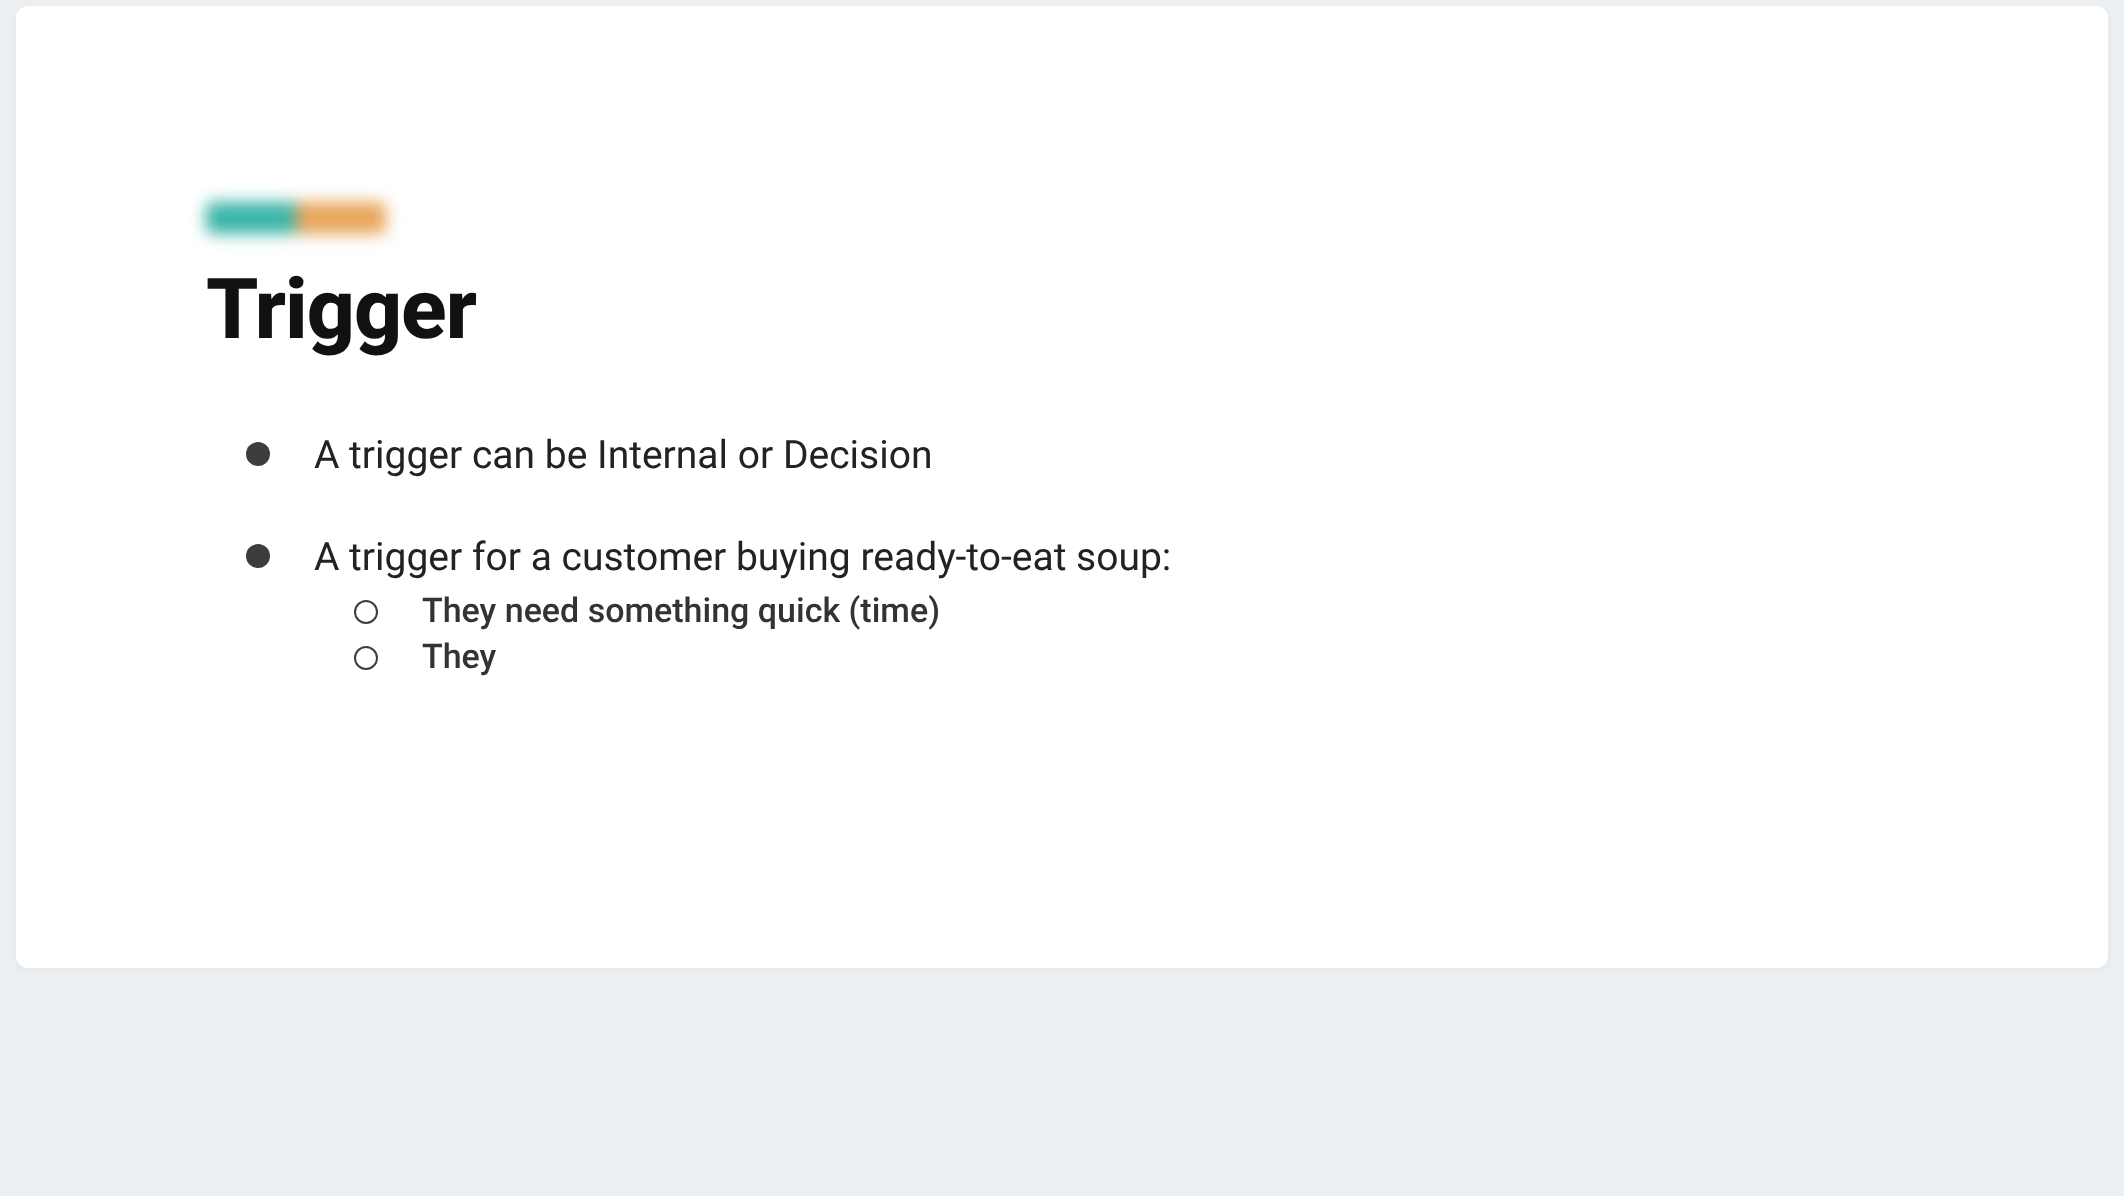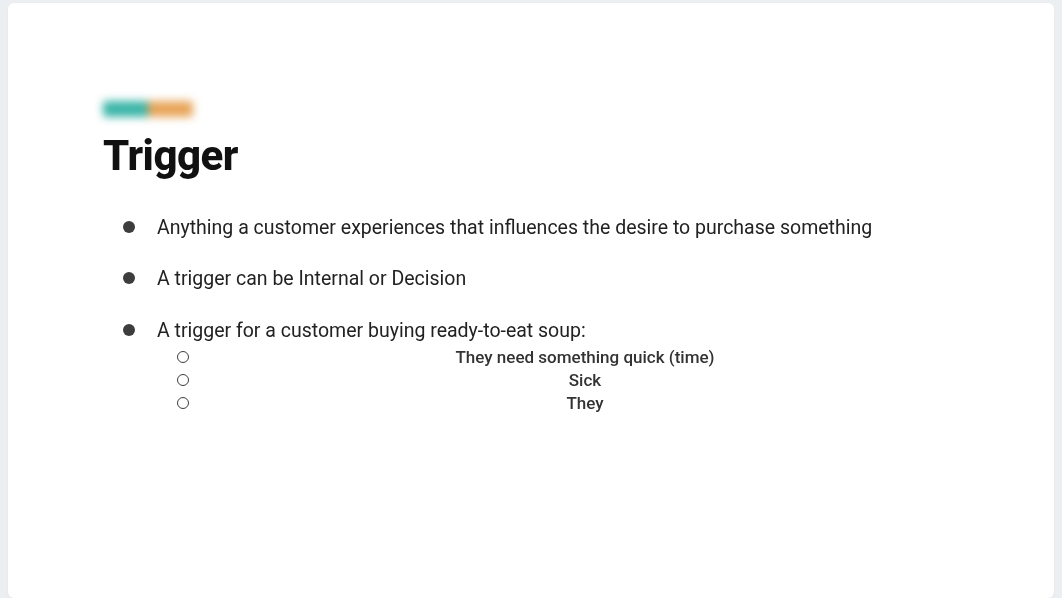--- a/index.html
+++ b/index.html
@@ -9,21 +9,21 @@
     width: 1062px;
     height: 598px;
     background: #eceff1;
     font-family: -apple-system, BlinkMacSystemFont, "Segoe UI", Roboto, "Helvetica Neue", Arial, sans-serif;
     overflow: hidden;
   }
   .page {
     background: #ffffff;
     margin: 3px 8px 0 8px;
     border-radius: 6px;
-    height: 595px;
+    height: 481px;
     padding-top: 48px;
     box-shadow: 0 1px 3px rgba(0,0,0,0.04);
     position: relative;
   }
   .content {
     padding: 50px 95px 0 95px;
   }
   .logo {
     width: 90px;
     height: 16px;
@@ -69,21 +69,20 @@
     margin: 2px 0 0 0;
     padding: 0 0 0 20px;
   }
   ul.sub > li {
     position: relative;
     padding-left: 34px;
     font-size: 17px;
     color: #333;
     line-height: 1.35;
     font-weight: 550;
-    text-align: center;
   }
   ul.sub > li::before {
     content: "";
     position: absolute;
     left: 0;
     top: 5px;
     width: 10px;
     height: 10px;
     border: 1.5px solid #3d3d3d;
     border-radius: 50%;
@@ -95,33 +94,27 @@
 
 <div class="page">
   <div class="content">
     <div class="logo">
       <div class="seg1"></div>
         <div class="seg2"></div>
     </div>
     <h1 class="title">Trigger</h1>
     <ul class="main">
       <li>
-        <span>Anything a customer experiences that influences the desire to purchase something</span>
-      </li>
-      <li>
         <span>A trigger can be Internal or Decision</span>
       </li>
       <li>
         <span>A trigger for a customer buying ready-to-eat soup:</span>
         <ul class="sub">
           <li>
             <span>They need something quick (time)</span>
-          </li>
-          <li>
-            <span>Sick</span>
           </li>
           <li>
             <span>They</span>
           </li>
         </ul>
       </li>
     </ul>
   </div>
 </div>
 

